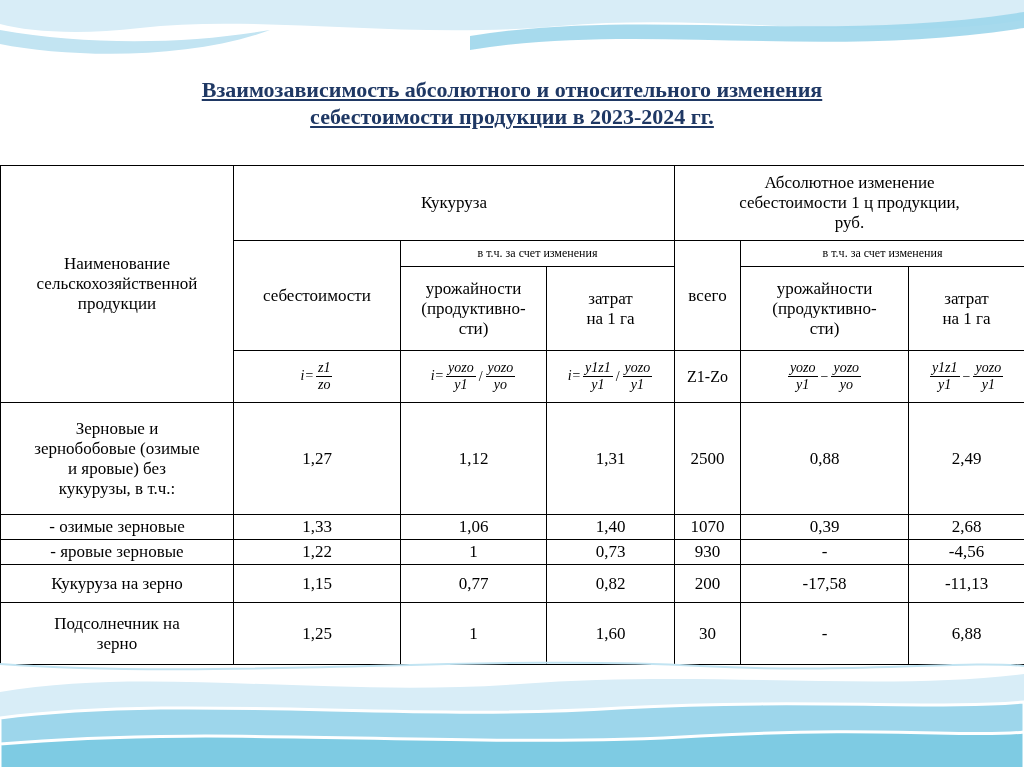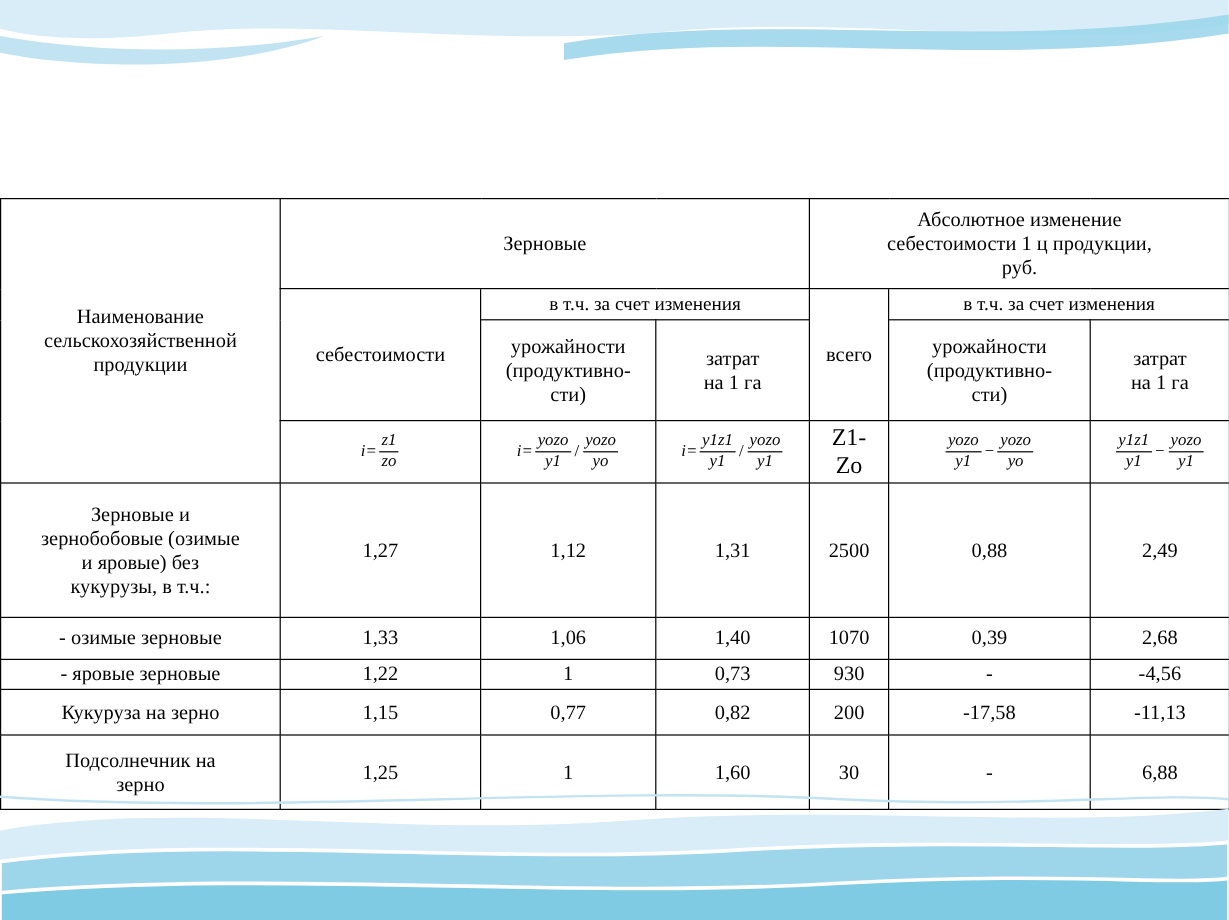--- a/index.html
+++ b/index.html
@@ -19,67 +19,71 @@
     color:#1f3864; line-height:1.24;
   }
   .title .title-line { text-decoration:underline; }
 
   table.data-table {
     position:absolute; top:165px; left:0; width:1024px;
     border-collapse:collapse; table-layout:fixed; font-size:17px;
   }
   .data-table td {
     border:1px solid #000; vertical-align:middle; text-align:center;
-    padding:1px 12px; overflow:hidden;
+    padding:1px 0; overflow:hidden;
   }
   .data-table td[data-bind] { white-space:pre-line; }
-  .small-head { font-size:16px; }
+  .small-head { font-size:12px; }
   .name-head  { text-align:center; }
   .name-cell  { text-align:left; vertical-align:top; padding-left:4px; }
   .val        { text-align:center; }
 
   .fcell { font-size:14px; padding:0 2px; }
-  .total-cell { font-size:20px; }
+  .total-cell { font-size:16px; }
   .fprefix { font-style:italic; margin-right:1px; }
   .frac {
     display:inline-block; vertical-align:middle; text-align:center;
     font-style:italic; line-height:1.15; margin:0 1px;
   }
   .frac .num { display:block; border-bottom:1px solid #000; padding:0 2px; }
   .frac .den { display:block; padding:0 2px;text-align:center; }
   .fop { display:inline-block; vertical-align:middle; margin:0 2px; }
 </style>
 </head>
 <body>
 
 <div class="slide">
 
   <svg class="wave-top" viewBox="0 0 1024 70" preserveAspectRatio="none">
     <path d="M0,0 L1024,0 L1024,20 C880,44 720,12 560,26 C400,40 260,14 140,28 C80,35 30,32 0,24 Z" fill="#d8edf7"></path>
     <path opacity="0.9" d="M470,36 C640,8 820,44 1024,12 L1024,28 C820,60 640,22 470,50 Z" fill="#9dd6eb"></path>
     <path d="M0,30 C90,46 190,44 270,30 C190,60 70,58 0,44 Z" fill="#c2e4f2"></path>
   </svg>
 
+  <div class="title">
+    <span class="title-line" data-bind="title.line1">Взаимозависимость абсолютного и относительного изменения</span><br>
+    <span class="title-line" data-bind="title.line2">себестоимости продукции в 2023-2024 гг.</span>
+  </div>
 
   <table class="data-table">
     <colgroup>
       <col style="width:233px">
         <col style="width:167px">
         <col style="width:146px">
         <col style="width:128px">
       <col style="width:66px">
         <col style="width:168px">
         <col style="width:116px">
     </colgroup>
     <tbody>
       <tr style="height:75px">
         <td rowspan="4" class="name-head" data-bind="table.header.product_name">Наименование
 сельскохозяйственной
 продукции</td>
-        <td colspan="3" data-bind="table.header.indexes">Зерновые</td>
+        <td colspan="3" data-bind="table.header.indexes">Кукуруза</td>
         <td colspan="3" data-bind="table.header.absolute_change">Абсолютное изменение
 себестоимости 1 ц продукции,
 руб.</td>
       </tr>
       <tr style="height:26px">
         <td rowspan="2" data-bind="table.header.cost_index">себестоимости</td>
         <td colspan="2" class="small-head" data-bind="table.header.including_left">в т.ч. за счет изменения</td>
         <td rowspan="2" data-bind="table.header.total">всего</td>
         <td colspan="2" class="small-head" data-bind="table.header.including_right">в т.ч. за счет изменения</td>
       </tr>
@@ -109,21 +113,21 @@
 зернобобовые (озимые
 и яровые) без
 кукурузы, в т.ч.:</td>
         <td class="val" data-bind="table.rows.0.values.0">1,27</td>
         <td class="val" data-bind="table.rows.0.values.1">1,12</td>
         <td class="val" data-bind="table.rows.0.values.2">1,31</td>
         <td class="val" data-bind="table.rows.0.values.3">2500</td>
         <td class="val" data-bind="table.rows.0.values.4">0,88</td>
         <td class="val" data-bind="table.rows.0.values.5">2,49</td>
       </tr>
-      <tr style="height:35px">
+      <tr style="height:25px">
         <td class="name-cell" data-bind="table.rows.1.name">- озимые зерновые</td>
         <td class="val" data-bind="table.rows.1.values.0">1,33</td>
         <td class="val" data-bind="table.rows.1.values.1">1,06</td>
         <td class="val" data-bind="table.rows.1.values.2">1,40</td>
         <td class="val" data-bind="table.rows.1.values.3">1070</td>
         <td class="val" data-bind="table.rows.1.values.4">0,39</td>
         <td class="val" data-bind="table.rows.1.values.5">2,68</td>
       </tr>
       <tr style="height:25px">
         <td class="name-cell" data-bind="table.rows.2.name">- яровые зерновые</td>

